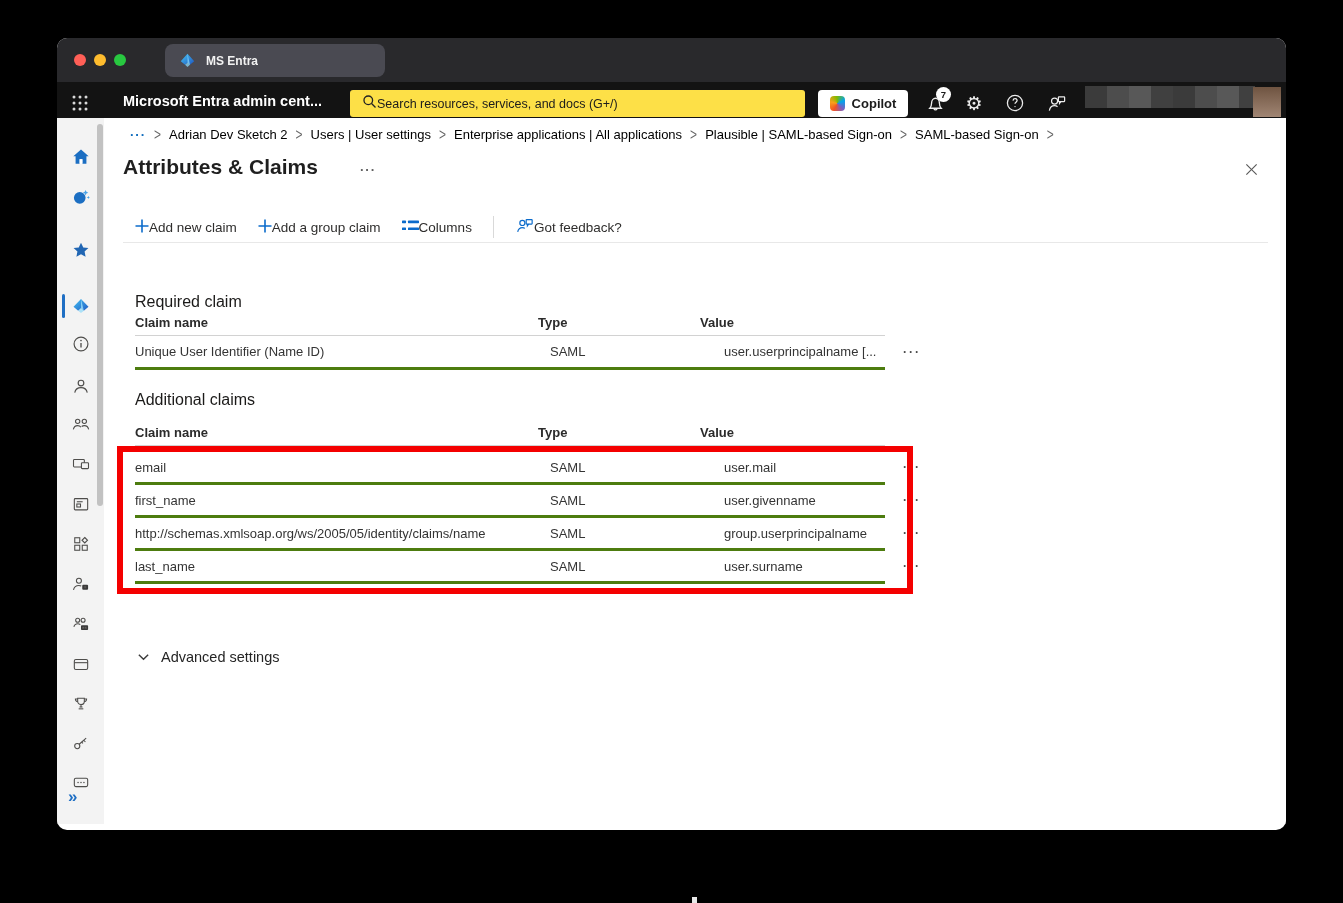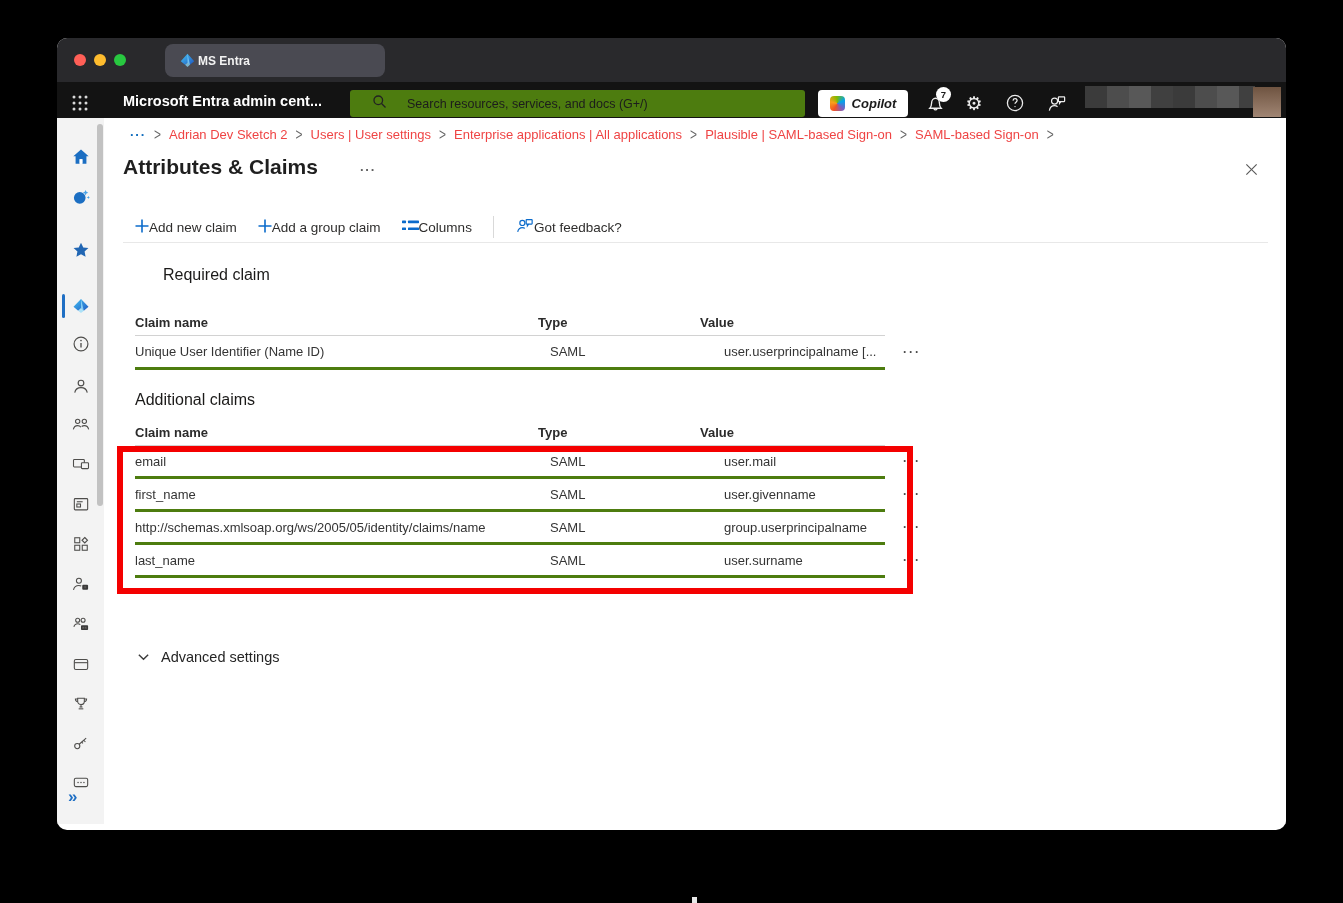--- a/index.html
+++ b/index.html
@@ -7,32 +7,32 @@
   .screen { position:relative; width:1343px; height:903px; background:#000; }
 
   
   .window { position:absolute; left:57px; top:38px; width:1229px; height:792px; border-radius:10px; overflow:hidden; background:#fff; }
 
   
   .chrome { position:relative; height:44px; background:#29292c; }
   .lights { position:absolute; left:17px; top:16px; display:flex; gap:8px; }
   .light { width:12px; height:12px; border-radius:50%; display:inline-block; }
   .light.red{ background:#ff5f57; } .light.yellow{ background:#febc2e; } .light.green{ background:#28c840; }
-  .tab { position:absolute; left:108px; top:6px; width:220px; height:33px; background:#4a4a52; border-radius:8px; display:flex; align-items:center; padding-left:14px; gap:2px; }
+  .tab { position:absolute; left:108px; top:6px; width:220px; height:33px; background:#4a4a52; border-radius:8px; display:flex; align-items:center; padding-left:14px; gap:10px; }
   .tab-title { color:#f2f2f2; font-size:12px; font-weight:700; }
   .tab-icon svg { width:17px; height:17px; display:block; }
 
   
   .appbar { position:relative; height:36px; background:#131313; }
   .waffle { position:absolute; left:13px; top:11px; cursor:pointer; }
   .app-title { position:absolute; left:66px; top:11px; color:#fff; font-size:14.5px; font-weight:700; white-space:nowrap; }
-  .search { position:absolute; left:293px; top:8px; width:455px; height:27px; background:#4d7c0f; border-radius:3px; display:flex; align-items:center; padding-left:22px; gap:20px; }
+  .search { position:absolute; left:293px; top:8px; width:455px; height:27px; background:#fde047; border-radius:3px; display:flex; align-items:center; padding-left:12px; gap:0; }
   .search input { border:none; outline:none; background:transparent; font-size:12.5px; color:#1c1c1c; width:380px; font-family:inherit; }
   .search input::placeholder { color:#1c1c1c; opacity:1; }
-  .copilot { position:absolute; left:761px; top:8px; width:90px; height:27px; background:#fff; border:none; border-radius:4px; display:flex; align-items:center; justify-content:center; gap:7px; cursor:pointer;font-style:italic; }
+  .copilot { position:absolute; left:761px; top:8px; width:90px; height:27px; background:#fff; border:none; border-radius:4px; display:flex; align-items:center; justify-content:center; gap:7px; cursor:pointer; }
   .copilot span.lbl { font-size:13px; font-weight:700; color:#1b1b1b; }
   .copilot-logo { width:15px; height:15px; border-radius:4px; background:conic-gradient(from 210deg,#f35325,#f9a11b,#7fba00,#00a4ef,#7b5fc0,#f35325); }
   .hicon { position:absolute; top:9px; width:24px; height:24px; display:flex; align-items:center; justify-content:center; color:#ececec; cursor:pointer; }
   .hicon.bell{ left:866px; } .hicon.gear{ left:905px; font-size:19px; line-height:1; } .hicon.help{ left:946px; } .hicon.fb{ left:987px; }
   .badge { position:absolute; right:-4px; top:-4px; width:15px; height:15px; border-radius:50%; background:#fff; color:#1a1a1a; font-size:9.5px; font-weight:700; display:flex; align-items:center; justify-content:center; }
   .acct-blur { position:absolute; left:1028px; top:4px; width:170px; height:22px;
     background:repeating-linear-gradient(90deg,#3b3b3b 0 22px,#4d4d4d 22px 44px,#585858 44px 66px,#404040 66px 88px); }
   .directory { position:absolute; left:960px; top:27px; width:229px; text-align:right; color:#fff; font-size:10px; font-weight:700; letter-spacing:.3px;margin-top:16px; }
   .avatar { position:absolute; left:1196px; top:5px; width:28px; height:30px; background:linear-gradient(180deg,#6f5441,#a08573); cursor:pointer; }
 
@@ -43,44 +43,44 @@
   .sb-icon svg { width:20px; height:20px; display:block; }
   .sel-bar { position:absolute; left:5px; top:176px; width:3px; height:24px; background:#1f6fc4; border-radius:2px; }
   .sb-scroll { position:absolute; right:1px; top:6px; width:6px; height:382px; background:#c2c2c2; border-radius:3px; }
   .sb-expand { position:absolute; left:11px; top:669px; color:#1f6fc4; font-size:17px; font-weight:700; cursor:pointer; }
 
   .main { position:relative; flex:1; background:#fff; font-size:13px; color:#323130; }
 
   
   .breadcrumb { position:absolute; left:26px; top:9px; display:flex; align-items:center; gap:8px; font-size:13px; white-space:nowrap; }
   .crumb-overflow { color:#0f6cbd; cursor:pointer; letter-spacing:1px; font-weight:700; }
-  .crumb-link { color:#ef4444; cursor:pointer; }
+  .crumb-link { color:#000000; cursor:pointer; }
   .crumb-sep { color:#676767; font-size:12px; transform:scaleY(1.3); display:inline-block; }
 
   .close-x { position:absolute; left:1136px; top:40px; width:22px; height:22px; display:flex; align-items:center; justify-content:center; cursor:pointer; }
 
   .page-title { position:absolute; left:19px; top:37px; font-size:21px; font-weight:700; color:#1f1f1f; }
   .title-menu { position:absolute; left:256px; top:44px; color:#5f5f5f; font-weight:700; letter-spacing:1px; font-size:13px; cursor:pointer; }
 
   
   .toolbar { position:absolute; left:31px; top:94px; height:30px; display:flex; align-items:center; gap:21px; font-size:13.5px; color:#2f2e2d; }
   .tb-btn { display:flex; align-items:center; cursor:pointer; background:none; border:none; font:inherit; color:inherit; }
   .tb-sep { width:1px; height:22px; background:#d9d9d9; }
   .toolbar-divider { position:absolute; left:19px; right:18px; top:124px; border-top:1px solid #e8e8e8; }
 
   
   .section-heading { position:absolute; left:31px; font-size:16px; color:#1b1a19; }
-  .h-required { top:148px;margin-left:28px; } .h-additional { top:273px; }
+  .h-required { top:175px; } .h-additional { top:273px; }
   .table { position:absolute; left:31px; width:750px; }
   .t-required { top:192px; } .t-additional { top:302px; }
   .thead, .trow { display:grid; grid-template-columns:403px 162px 160px 25px; align-items:center; }
   .thead { height:26px; font-weight:700; font-size:13px; color:#2b2b2b; border-bottom:1px solid #d2d2d2; }
   .trow { border-bottom:3px solid #4d7c0f; font-size:13px; color:#343434; cursor:pointer;gap:12px; }
   .t-required .trow { height:34px; }
-  .t-additional .rows { margin-top:0; }
+  .t-additional .rows { margin-top:6px; }
   .t-additional .trow { height:33px; }
   .cell { white-space:nowrap; overflow:hidden; }
   .row-menu { border:none; background:none; color:#4a4a4a; font-weight:700; letter-spacing:2px; font-size:12px; cursor:pointer; text-align:right; padding:0; }
 
   .highlight-box { position:absolute; left:13px; top:328px; width:796px; height:148px; border:6px solid #f40000; z-index:5; pointer-events:none; }
 
   .advanced { position:absolute; left:33px; top:492px; display:flex; align-items:center; gap:11px; font-size:14.5px; color:#252525; cursor:pointer;margin-top:39px; }
 
   .dock-tick { position:absolute; left:692px; top:897px; width:5px; height:6px; background:#e8e8e8; }
 </style>

